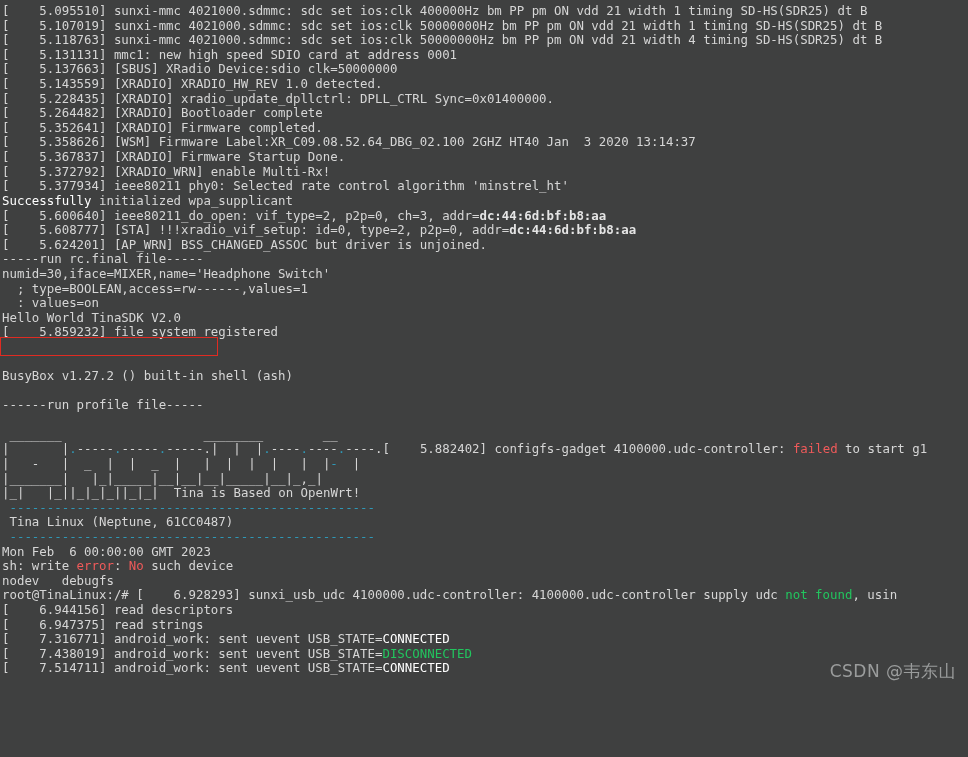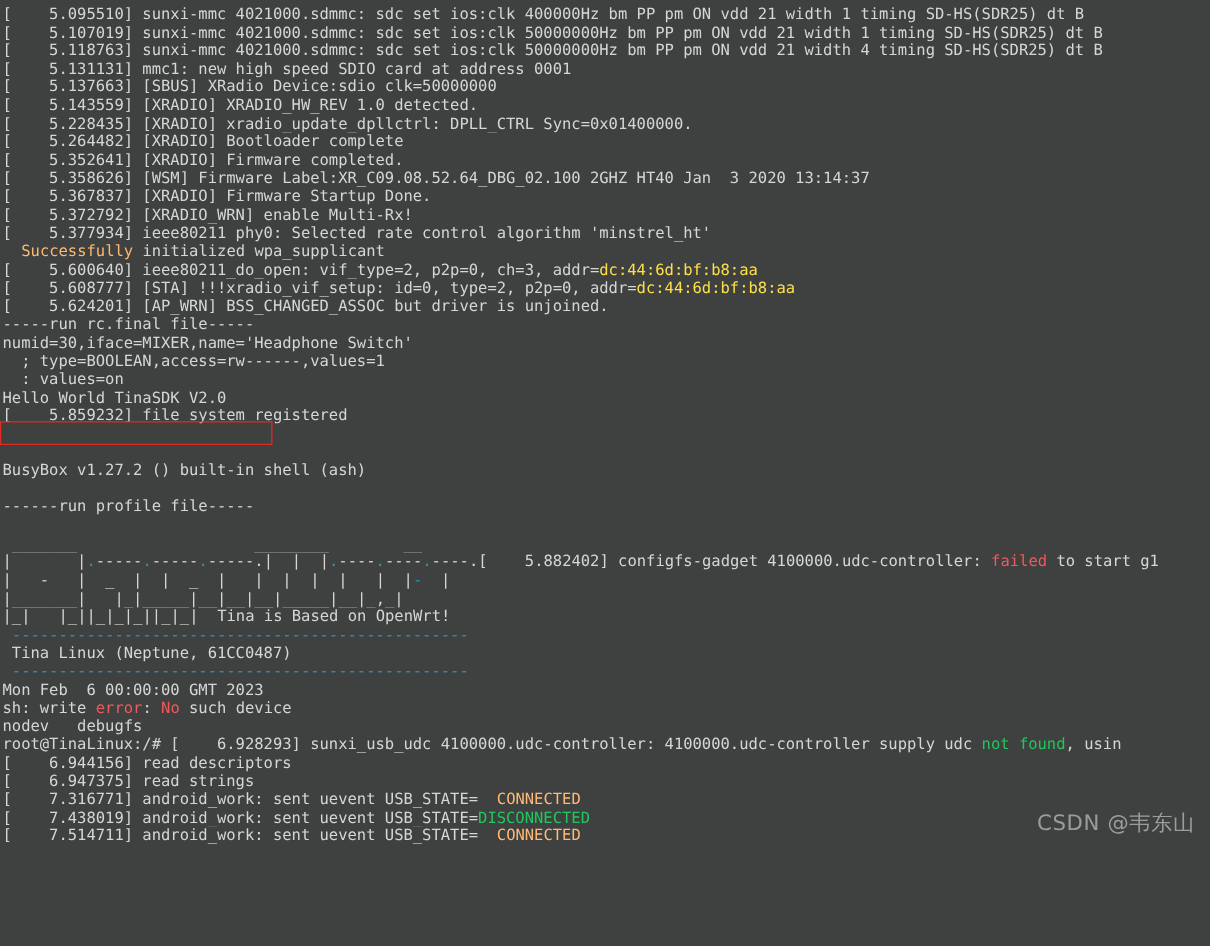--- a/index.html
+++ b/index.html
@@ -26,43 +26,43 @@
     position: relative;
   }
   .ln {
     white-space: pre;
     height: 14.62px;
     line-height: 14.62px;
     overflow: hidden;
     letter-spacing: 0px;
   }
   .c-default { color: #d6d6d6; }
-  .c-green   { color: #fdba74; margin-left: 15px; }
+  .c-green   { color: #ffffff; }
   .c-red     { color: #f05a5a; margin-top: 36px; }
   .c-yellow  { color: #22c55e; }
-  .c-magenta { color: #fde047; }
+  .c-magenta { color: #e5e5e5; font-weight: bold; }
   .c-cyan    { color: #2f97b5; }
 
   
   #hello-box {
     position: absolute;
     border: 1.6px solid #e02b22;
     pointer-events: none;
     box-sizing: border-box;
   }
   
   #cursor {
     position: absolute;
     background: #b9bcbc;
   }
   
   #watermark {
     position: absolute;
     right: 12px;
-    bottom: 20px;
+    bottom: 8px;
     color: #a2a4a4;
     font-family: "DejaVu Sans", "Liberation Sans", sans-serif;
     font-size: 17px;
     letter-spacing: 0.5px;
     opacity: 0.92;
     white-space: pre;
   }
 </style>
 </head>
 <body>

